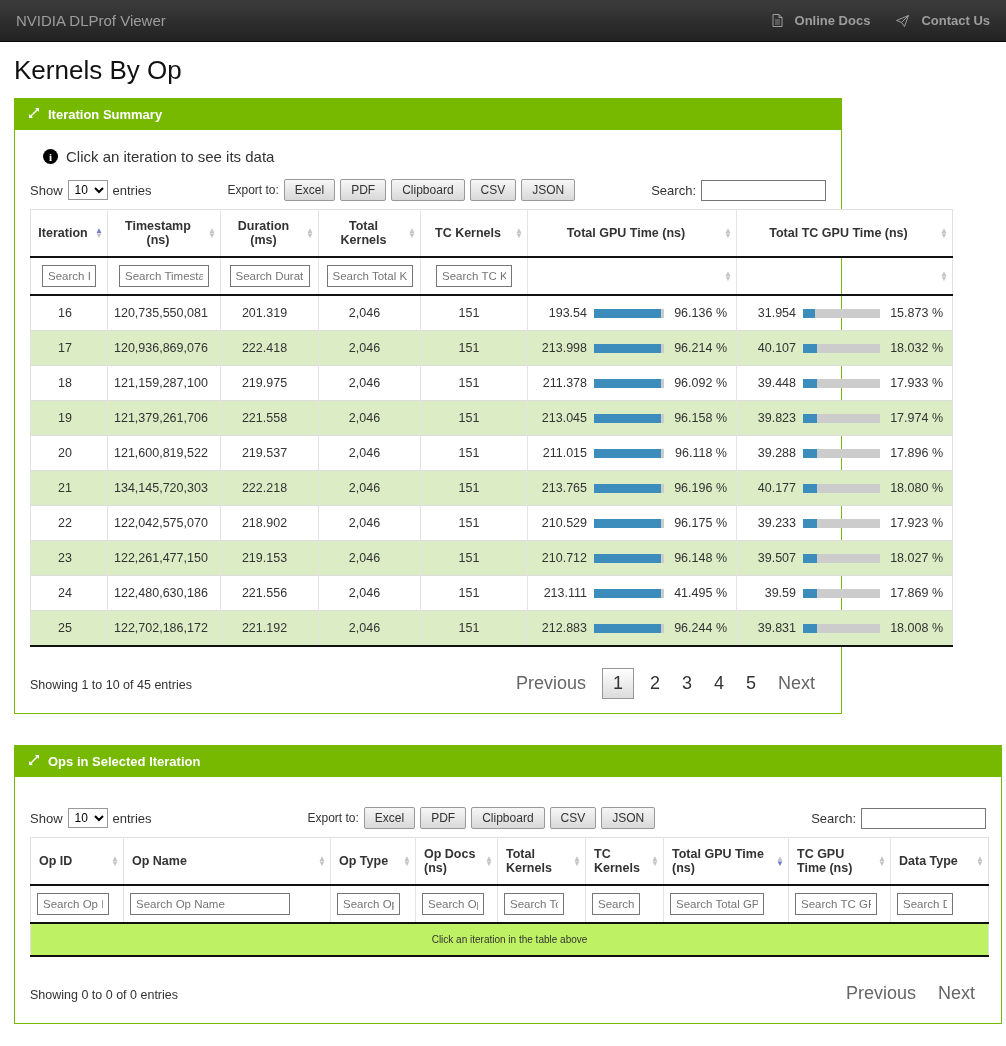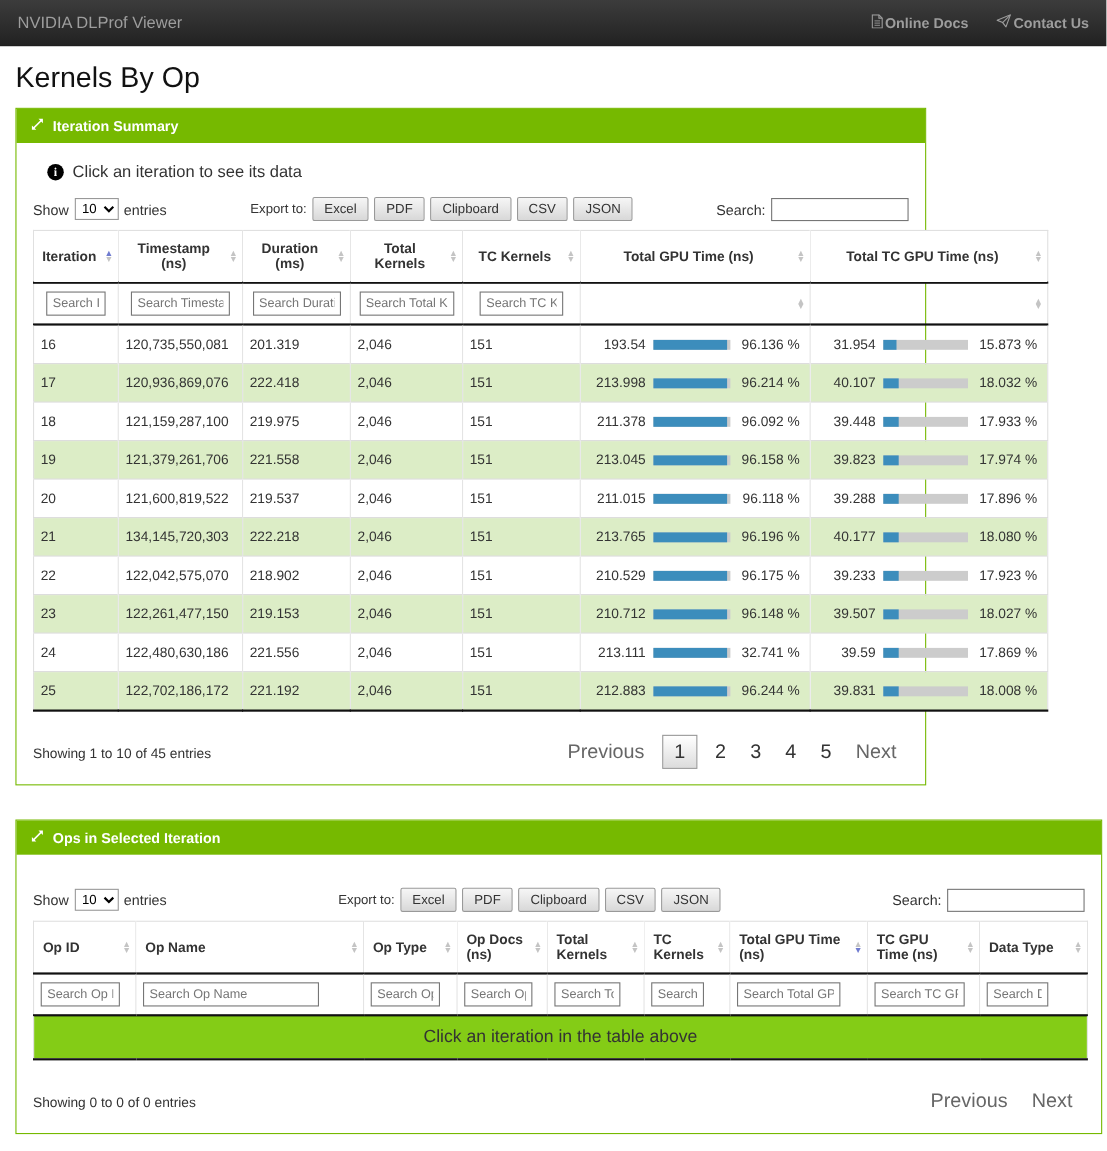--- a/index.html
+++ b/index.html
@@ -15,21 +15,21 @@
     font-family:"Liberation Sans",sans-serif;
   }
   
   .navbar{
     height:42px;background:linear-gradient(#3c3c3c,#222);
     border-bottom:1px solid #080808;
     display:flex;justify-content:space-between;align-items:center;padding:0 16px;
   }
   .brand{color:#9d9d9d;font-size:15px;}
   .nav-links{display:flex;gap:26px;}
-  .nav-link{color:#9d9d9d;font-size:13px;font-weight:bold;display:flex;gap:2px;cursor:pointer;}
+  .nav-link{color:#9d9d9d;font-size:13px;font-weight:bold;display:flex;align-items:center;gap:12px;cursor:pointer;}
   .nav-link svg{display:block;}
   
   .page-title{font-size:26px;color:#111;font-weight:500;margin:13px 0 12px 14px;}
   
   .panel{border:1px solid var(--accent);margin-left:14px;margin-bottom:31px;background:#fff;}
   .panel-1{width:828px;}
   .panel-2,.panel-3{width:988px;}
   .panel-heading{
     background:var(--accent);color:#fff;font-size:13px;font-weight:bold;
     padding:8px 13px;display:flex;align-items:center;gap:8px;
@@ -74,31 +74,31 @@
   .th-left{text-align:left;padding-left:8px;}
   .sort-icons{
     position:absolute;right:4px;top:50%;transform:translateY(-50%);
     display:flex;flex-direction:column;font-size:8px;line-height:5px;color:#c4c4c4;
   }
   .sort-icons .active{color:#6f7bd0;}
   tbody td{padding:10px 6px;border-top:1px solid #ddd;}
   tbody tr:nth-child(even){background:var(--stripe);}
   tbody tr{cursor:pointer;}
   table{border-bottom:2px solid #111;}
-  .num{text-align:left;padding-right:16px;}
+  .num{text-align:center;padding-right:16px;}
   .num-iter{padding-right:14px;}
   
   .bar-wrap{display:flex;align-items:center;gap:7px;padding:0 3px;}
   .bar-num{width:50px;text-align:right;flex:0 0 50px;}
   .bar-track{flex:1;height:9px;background:var(--bar-track);position:relative;}
   .bar-fill{display:block;height:100%;background:var(--bar-fill);}
   .bar-pct{width:56px;text-align:right;flex:0 0 56px;}
   
   .empty-row td{
-    text-align:center;font-size:16px;padding:10px;border-top:1px solid #ddd;background:#84cc16;
+    text-align:center;font-size:10px;padding:10px;border-top:1px solid #ddd;background:#bef264;
   }
   
   .table-footer{display:flex;align-items:center;justify-content:space-between;margin-top:15px;}
   .footer-info{font-size:12.5px;padding-top:9px;}
   .paginate{display:flex;align-items:center;font-size:18px;padding-top:6px;}
   .page-btn{padding:5px 11px;color:#333;cursor:pointer;}
   .page-prev,.page-next{color:#666;}
   .page-active{
     border:1px solid #979797;background:linear-gradient(#fff,#dcdcdc);
     padding:4px 10px;margin:0 5px;
@@ -465,21 +465,21 @@
     <td class="num">122,480,630,186</td>
     <td class="num">221.556</td>
     <td class="num">2,046</td>
     <td class="num">151</td>
     <td>
       <span class="bar-wrap">
         <span class="bar-num">213.111</span>
         <span class="bar-track">
                   <span class="bar-fill" style="width: 96.188%;"></span>
                 </span>
-        <span class="bar-pct">32.741 %</span>
+        <span class="bar-pct">41.495 %</span>
       </span>
     </td>
     <td>
       <span class="bar-wrap">
         <span class="bar-num">39.59</span>
         <span class="bar-track">
                   <span class="bar-fill" style="width: 17.869%;"></span>
                 </span>
         <span class="bar-pct">17.869 %</span>
       </span>

